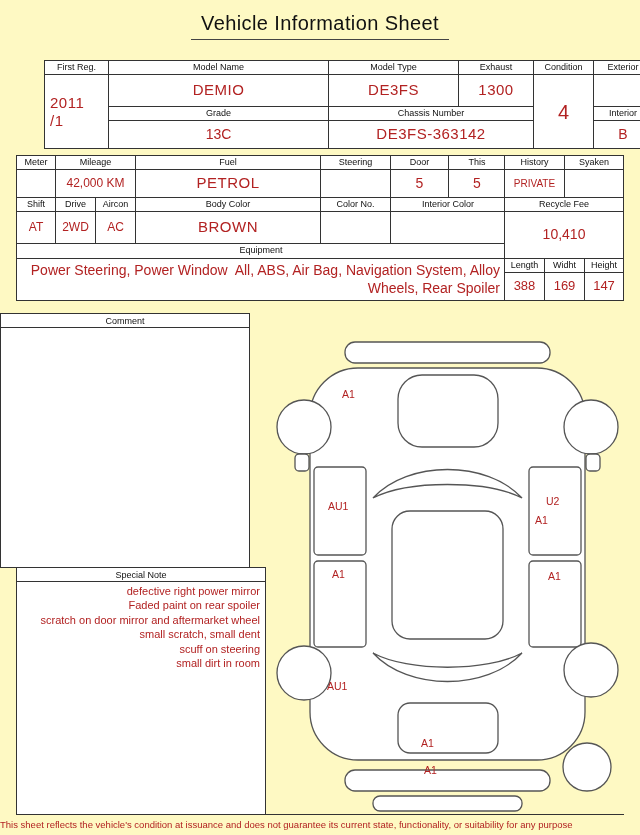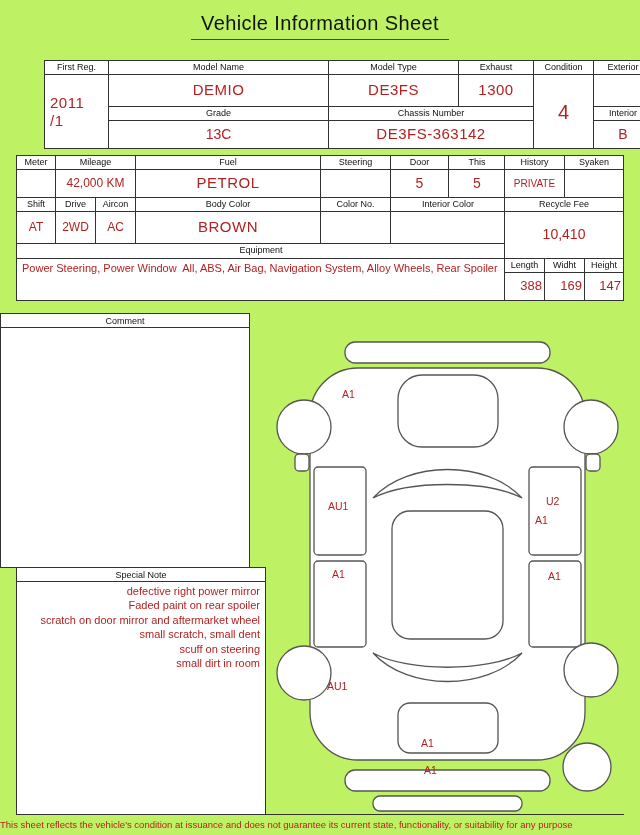--- a/index.html
+++ b/index.html
@@ -1,38 +1,38 @@
 <!DOCTYPE html>
 <html><head>
 <meta charset="utf-8">
 <style>
   :root{ --red:#b22222; --line:#333; }
   *{box-sizing:border-box;}
   html,body{margin:0;padding:0;background:#fff;}
-  .page{position:relative;width:640px;height:835px;background:#bef264;
+  .page{position:relative;width:640px;height:835px;background:#fef9c3;
         font-family:"Liberation Sans",sans-serif;overflow:hidden;}
 
   .title{position:absolute;top:12px;left:0;width:100%;text-align:center;}
   .title span{display:inline-block;font-size:20px;color:#111;letter-spacing:.4px;
               border-bottom:1px solid #444;padding:0 10px 4px;}
 
   table{border-collapse:collapse;table-layout:fixed;position:absolute;background:#fff;}
   td{border:1px solid var(--line);padding:0 2px;text-align:center;vertical-align:middle;
      overflow:hidden;font-size:9px;color:#111;line-height:1.1;}
   tr.h14{height:14px;} tr.h15{height:15px;} tr.h28{height:28px;}
   tr.h32{height:32px;} tr.h42{height:42px;} tr.h47{height:47px;}
 
   td.v10{font-size:10px;color:var(--red);}
   td.v12{font-size:12px;color:var(--red);}
-  td.v13{font-size:13px;color:var(--red);text-align:right;}
+  td.v13{font-size:13px;color:var(--red);}
   td.v14{font-size:14px;color:var(--red);}
   td.v15{font-size:15px;color:var(--red);letter-spacing:.5px;}
   td.v20{font-size:20px;color:var(--red);}
   td.firstreg{text-align:left;padding-left:5px;white-space:pre-line;line-height:1.15;}
-  td.eq{text-align:left;vertical-align:top;padding:2px 5px;font-size:11px;
+  td.eq{text-align:right;vertical-align:top;padding:2px 5px;font-size:14px;
         color:var(--red);line-height:1.3;white-space:pre-wrap;word-break:break-all;}
 
   .t1{left:8px;top:60px;width:608px;margin-left:36px;}
   .t2{left:16px;top:155px;width:490px;padding-left:44px;}
   .t3{left:504px;top:155px;width:120px;}
 
   .box{position:absolute;border:1px solid var(--line);background:#fff;}
   .box-hd{height:14px;line-height:14px;text-align:center;font-size:9px;color:#111;
           border-bottom:1px solid var(--line);}
   .comment-box{left:0;top:313px;width:250px;height:255px;}

